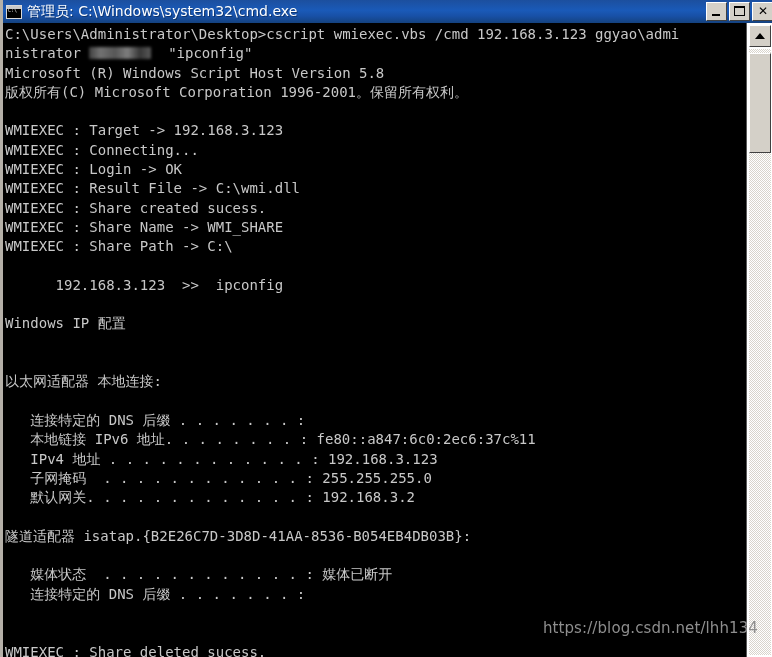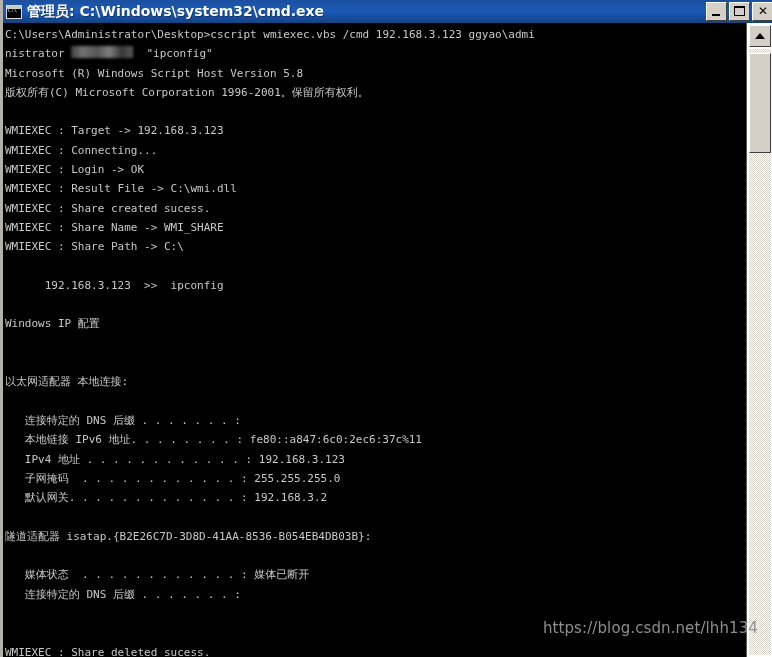--- a/index.html
+++ b/index.html
@@ -61,21 +61,21 @@
   #title-icon::after {
     content: "";
     position: absolute;
     left: 0; top: 0; right: 0;
     height: 3px;
     background: #c9c9c9;
   }
   #title-text {
     color: #ffffff;
     font-size: 14px;
-    font-weight: bold;
+    font-weight: normal;
     font-family: "DejaVu Sans", "Liberation Sans", sans-serif;
     white-space: nowrap;
     letter-spacing: 0px;
     text-shadow: 1px 1px 0 rgba(0,0,0,0.35);
   }
   #window-buttons {
     position: absolute;
     right: 2px;
     top: 2px;
     display: flex;
@@ -123,21 +123,21 @@
   
   #console {
     position: absolute;
     left: 0;
     top: 23px;
     width: 746px;
     height: 634px;
     background: #000000;
     color: #c8c8c8;
     font-family: "DejaVu Sans Mono", "Liberation Mono", monospace;
-    font-size: 11px;
+    font-size: 14px;
     line-height: 19.3px;
     padding: 2px 0 0 2px;
     box-sizing: border-box;
     overflow: hidden;
     white-space: pre;
   }
   #console .line {
     height: 19.3px;
     white-space: pre;
     color: #c8c8c8;

